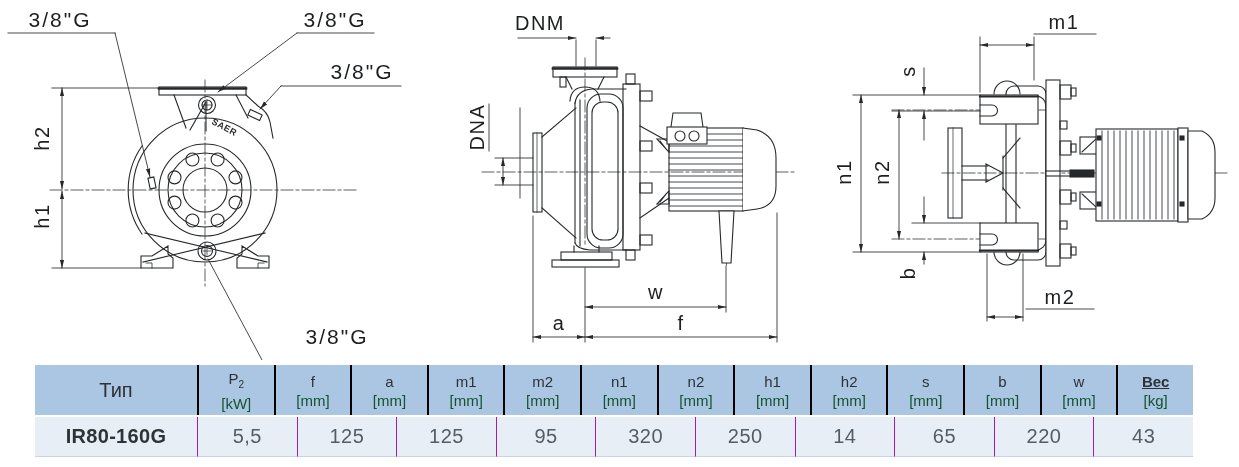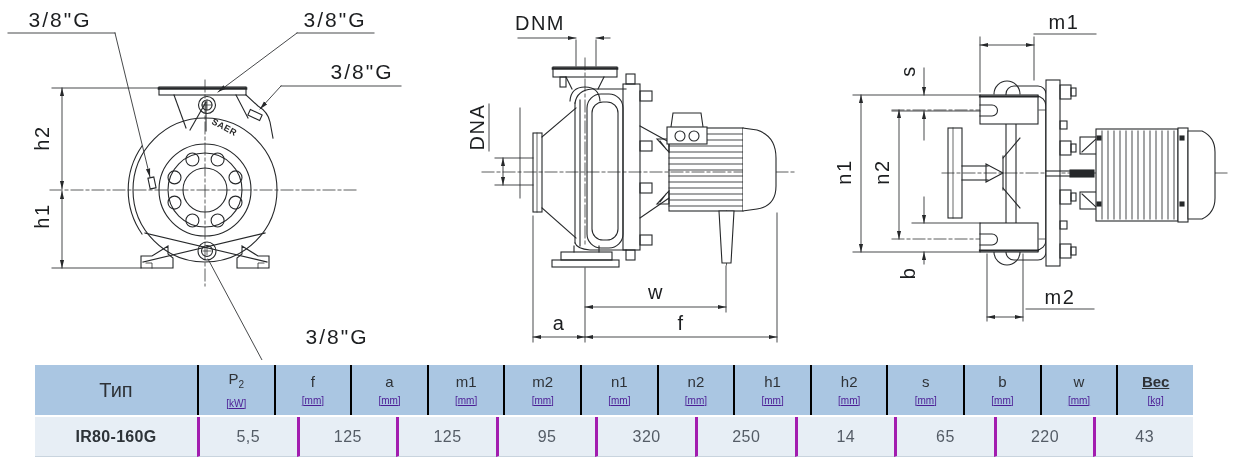--- a/index.html
+++ b/index.html
@@ -16,28 +16,28 @@
   
   .tbl{position:absolute;left:35px;top:365px;width:1158px;}
   .trow{display:flex;width:100%;}
   .thead{height:50px;}
   .tbody{height:40px;margin-top:2px;}
   .cell{box-sizing:border-box;display:flex;flex-direction:column;align-items:center;
         justify-content:center;flex:1 1 0;min-width:0;}
   .cell.c0{flex:0 0 162px;}
   .thead .cell{background:#aac6e2;border-left:2px solid #000000;}
   .thead .cell.c0{border-left:none;}
-  .tbody .cell{background:#e7eef5;border-left:3px solid #a21caf;border-bottom:1px solid #c9d4de;}
+  .tbody .cell{background:#e7eef5;border-left:1px solid #a21caf;border-bottom:1px solid #c9d4de;}
   .tbody .cell.c0{border-left:none;}
   .hl{font-size:15px;color:#2e3237;line-height:20px;}
   .hl .sb{font-size:10px;vertical-align:-4px;}
   .hl.big{font-size:20px;}
   .hl.bold{font-weight:bold;text-decoration:underline;}
-  .hu{font-size:10px;color:#4c1d95;line-height:17px;text-decoration:underline;}
-  .dv{font-size:16px;color:#545c66;letter-spacing:.5px;}
+  .hu{font-size:15px;color:#14532d;line-height:17px;}
+  .dv{font-size:20px;color:#545c66;letter-spacing:.5px;}
   .dv.typ{font-weight:bold;color:#2d3338;letter-spacing:.3px;}
 </style>
 </head>
 <body>
 
 <div class="stage">
 
   <svg class="drawing" width="1239" height="360" viewBox="0 0 1239 360">
     <defs>
       <marker id="arw" viewBox="0 0 10 6" refX="9.4" refY="3" markerWidth="10.5" markerHeight="6.3" orient="auto-start-reverse" fill="#26282a">

